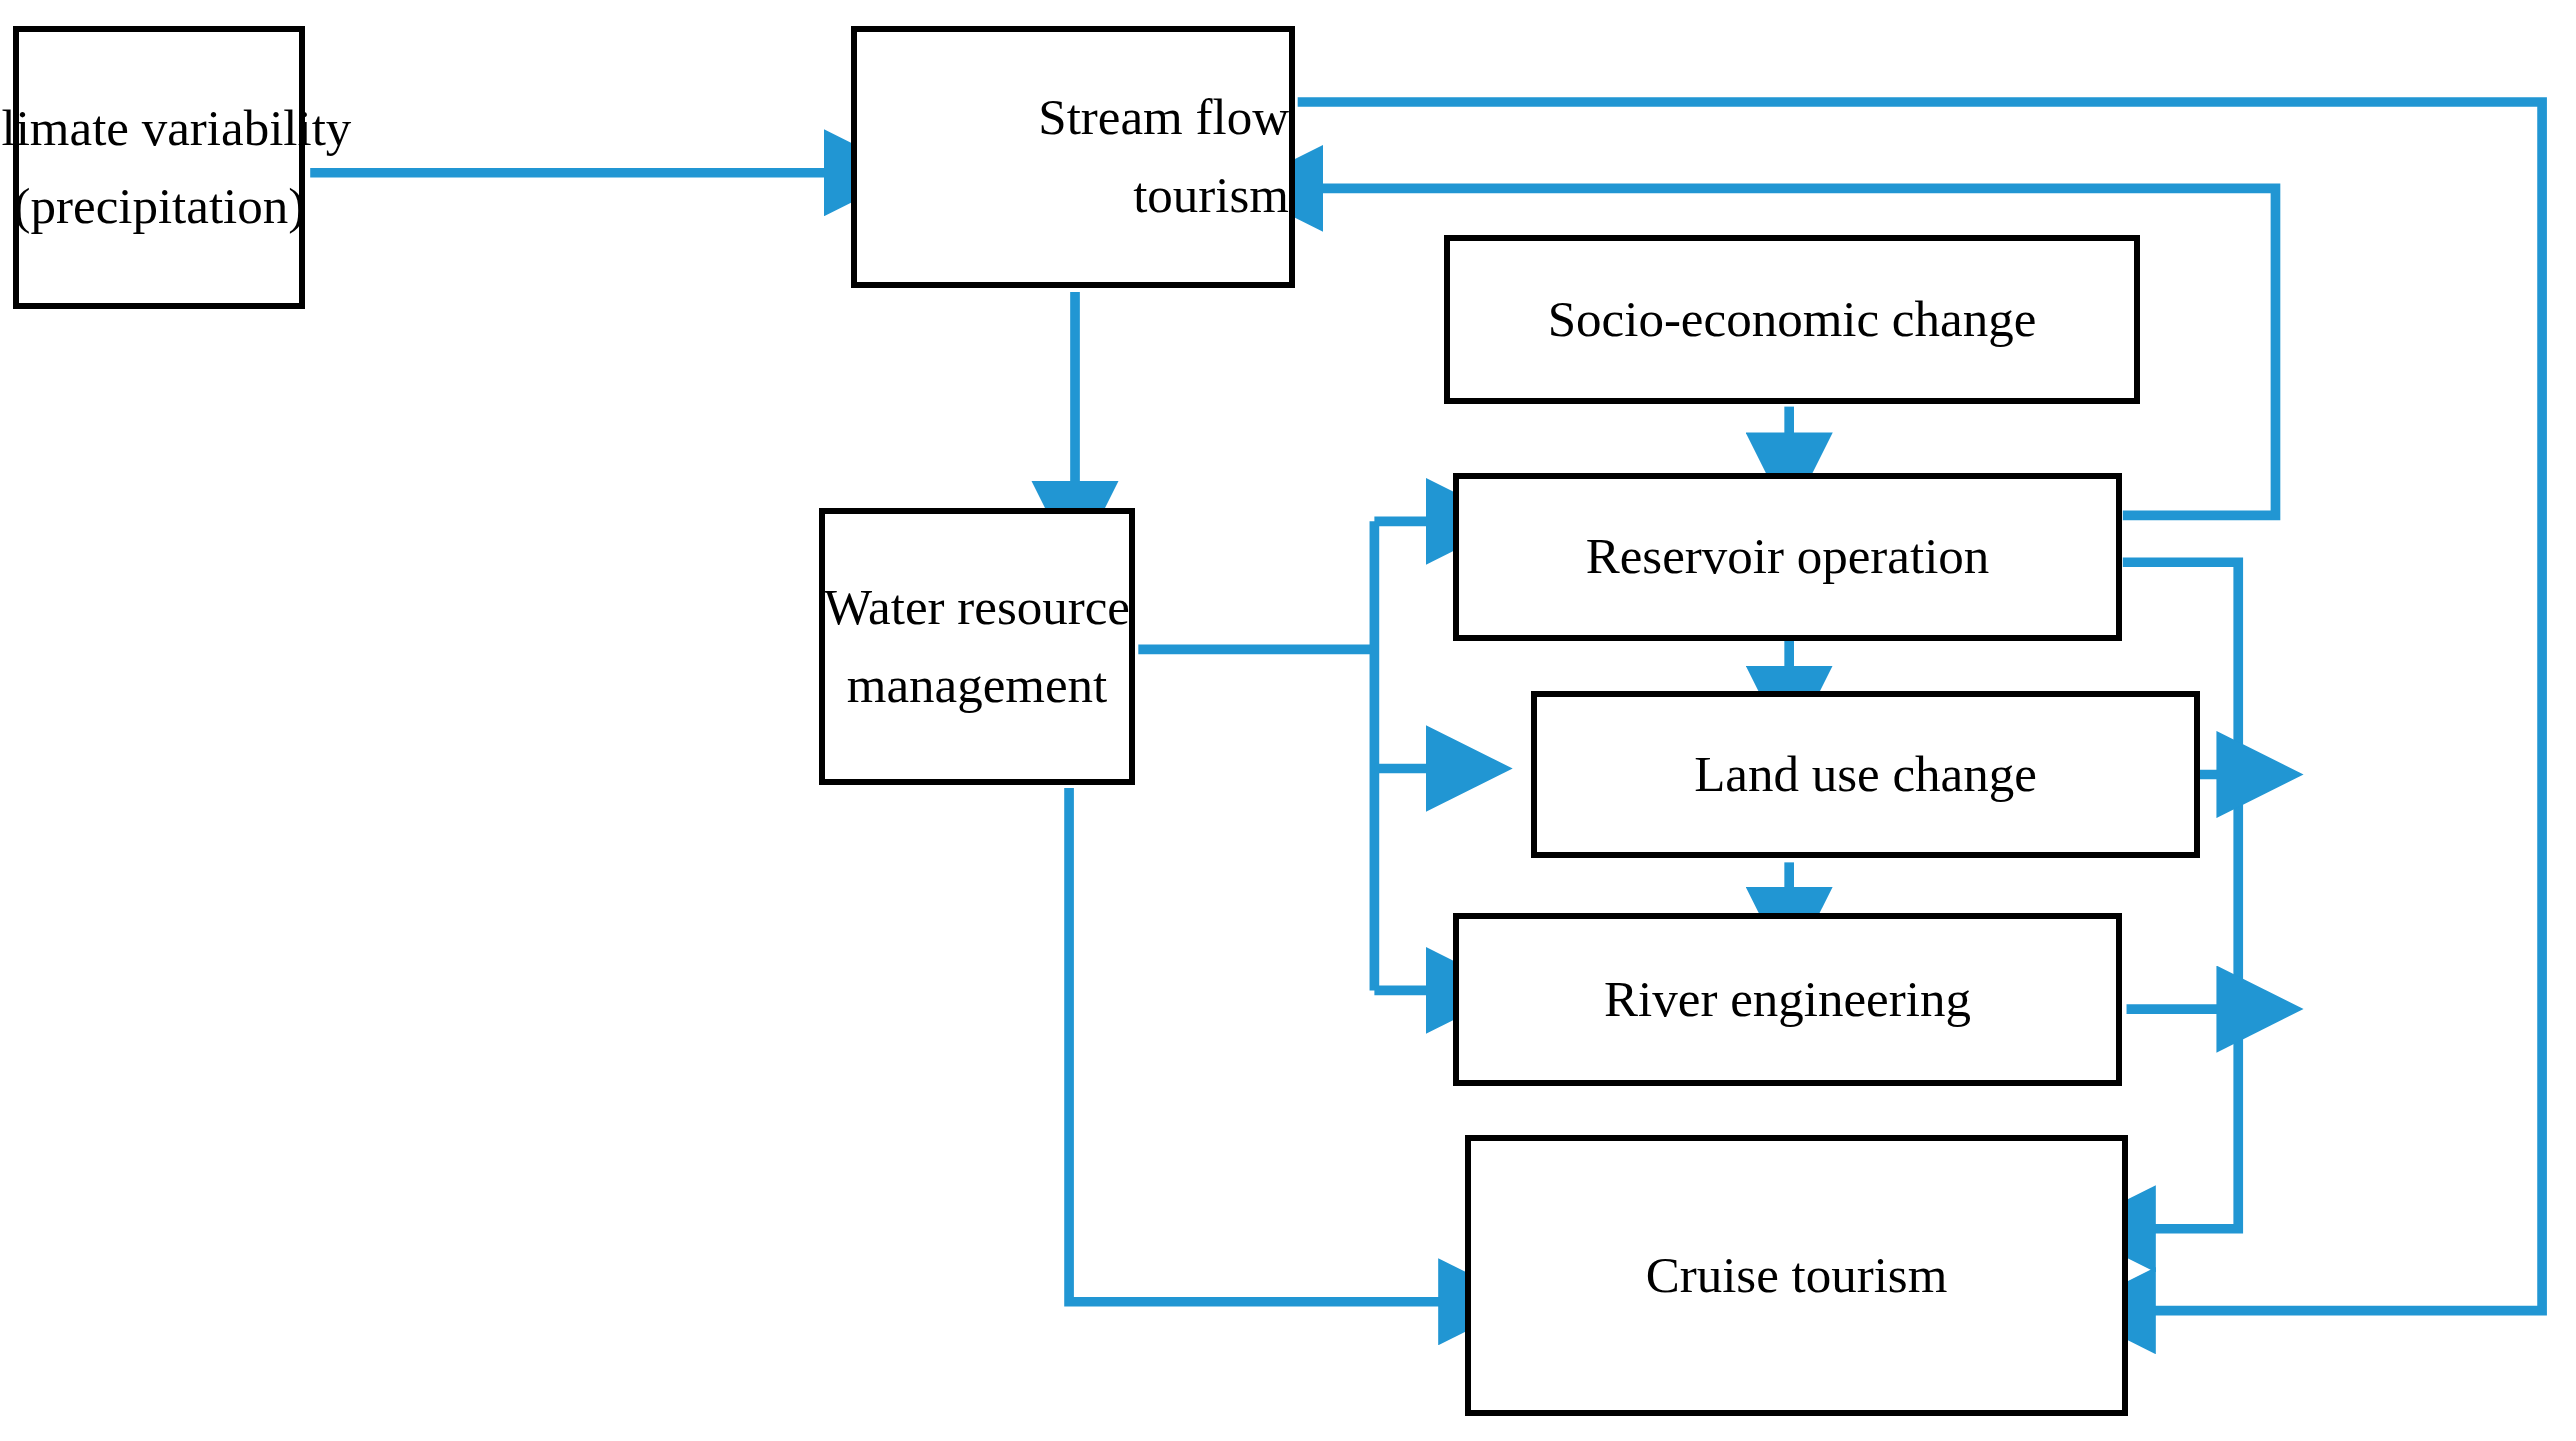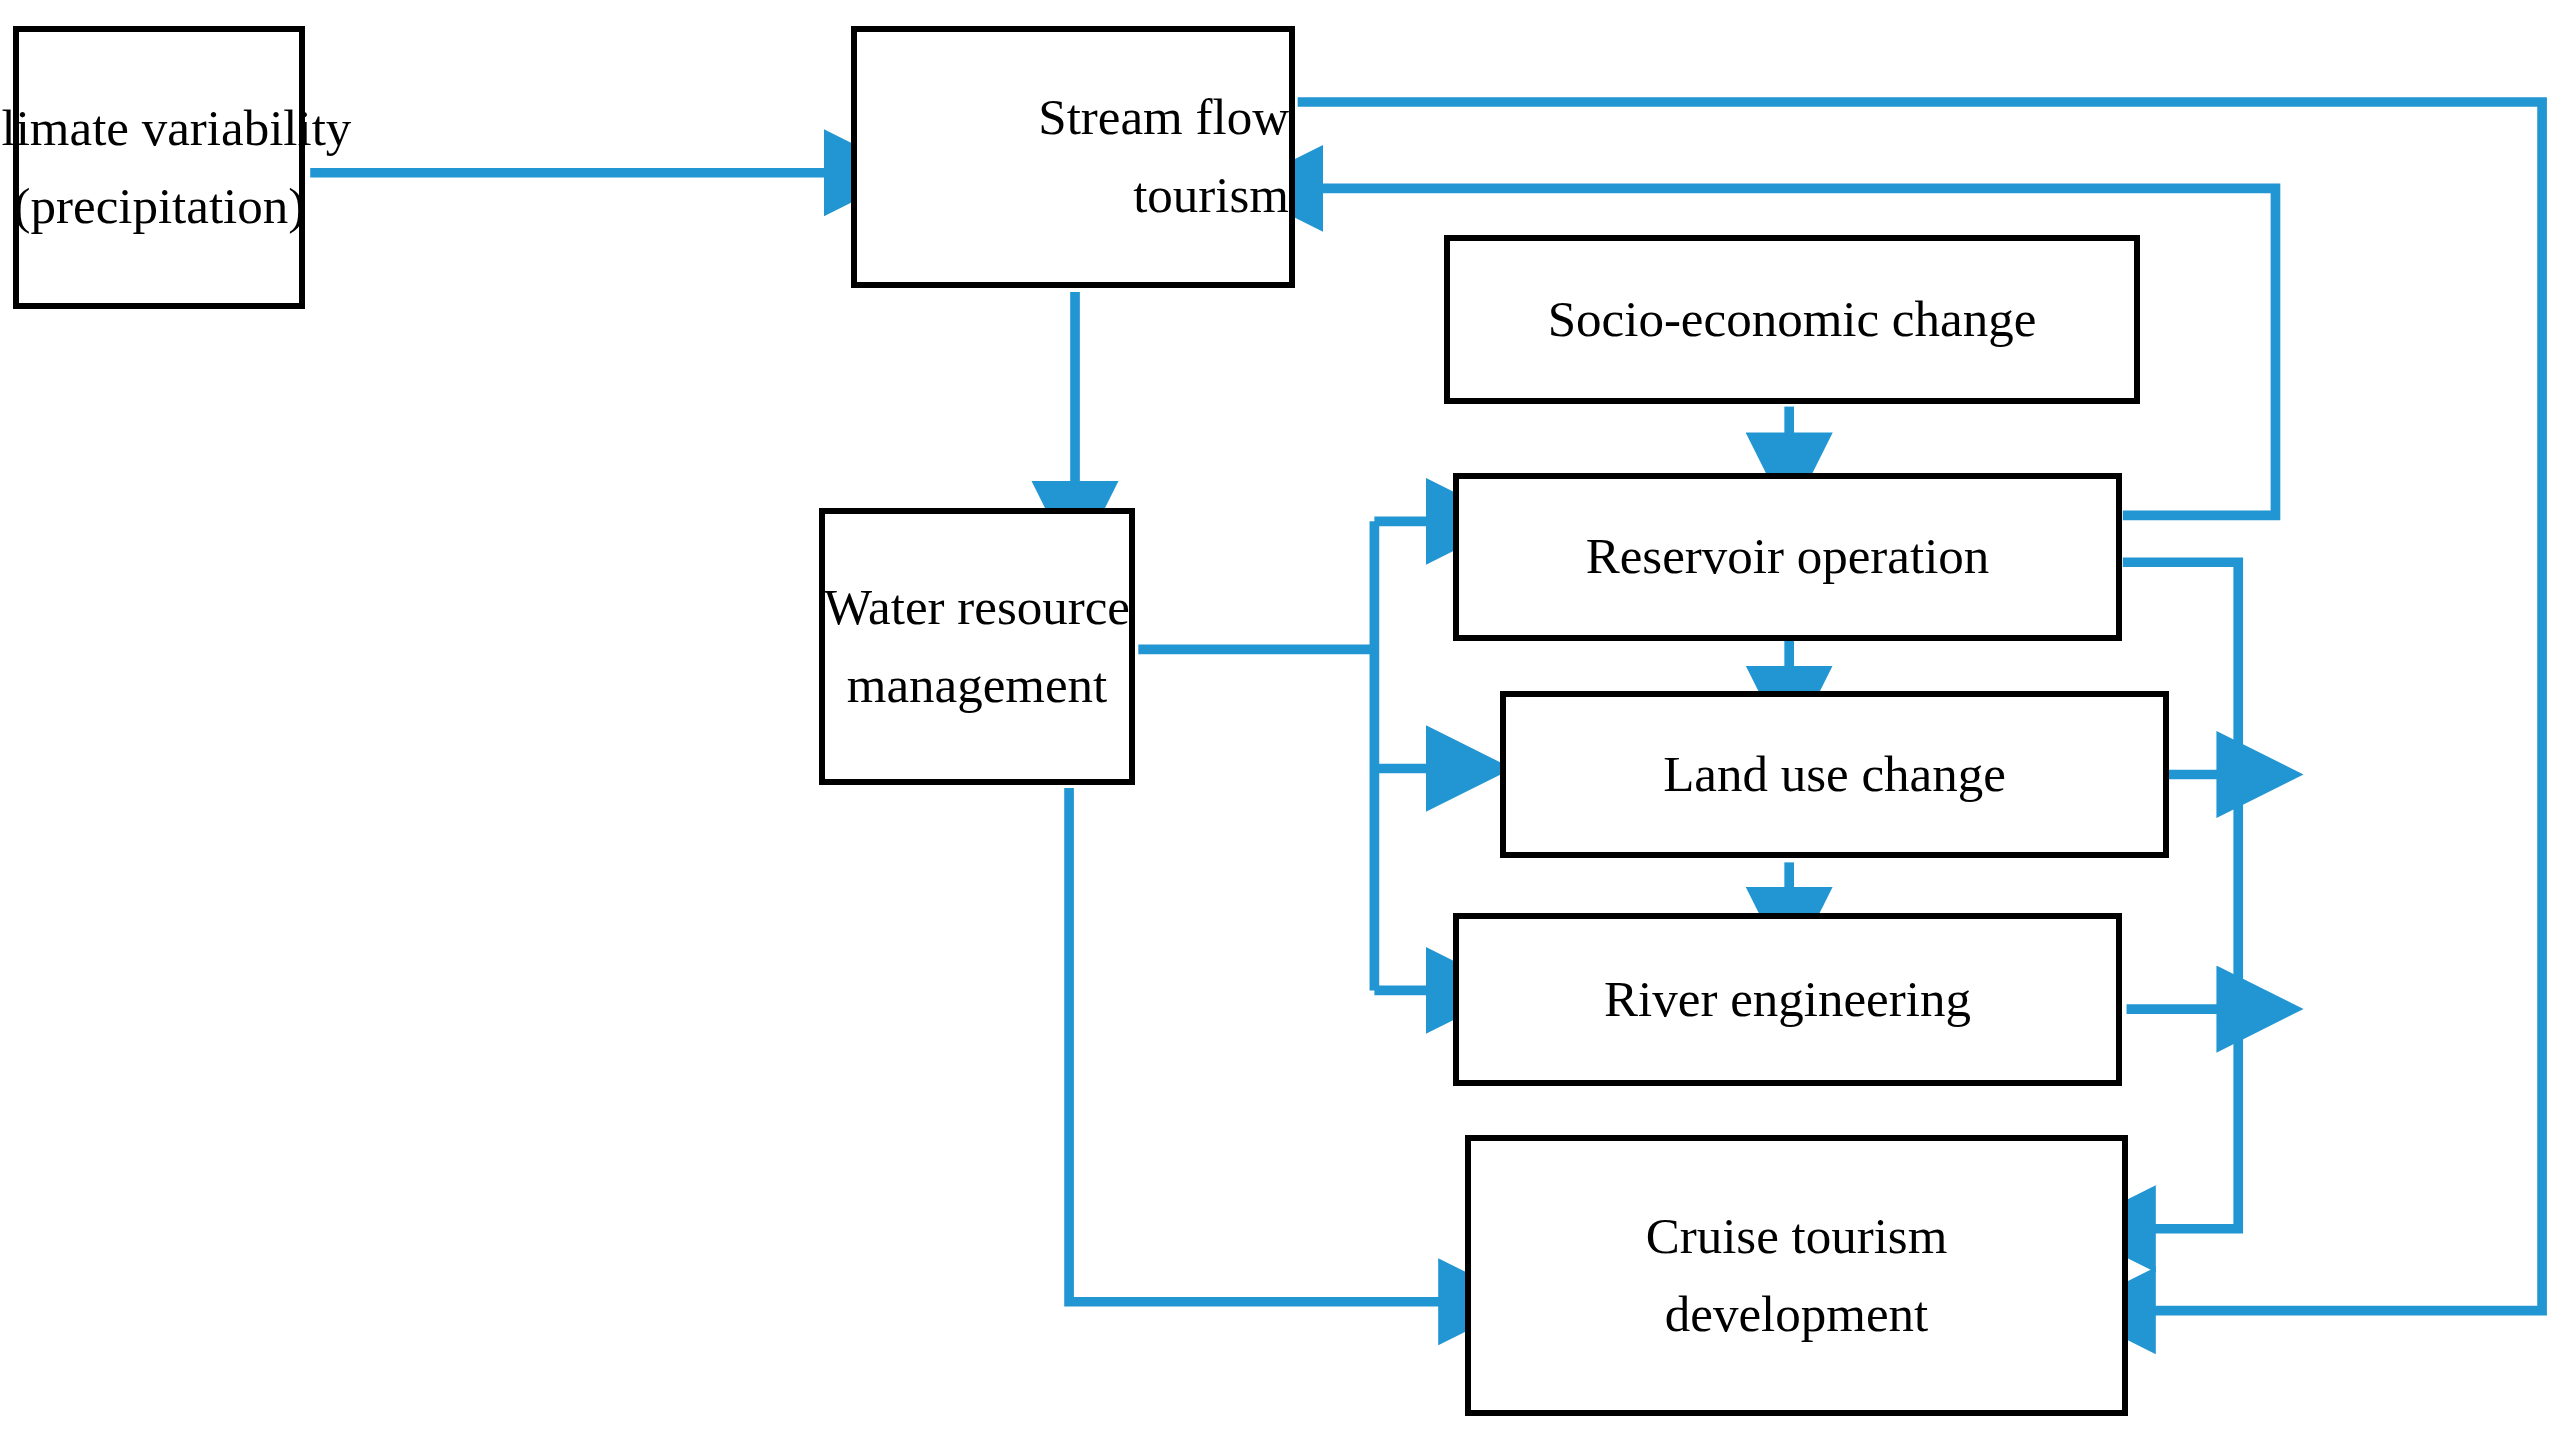--- a/index.html
+++ b/index.html
@@ -112,27 +112,26 @@
 
   <div class="node" style="left:819px; top:508px; width:316px; height:277px;">
     <span class="line">Water resource</span>
     <span class="line">management</span>
   </div>
 
   <div class="node" style="left:1453px; top:458px; width:669px; height:168px;margin-top:15px;">
     <span class="line">Reservoir operation</span>
   </div>
 
-  <div class="node" style="left:1500px; top:691px; width:669px; height:167px;text-align:right;">
+  <div class="node" style="left:1531px; top:691px; width:669px; height:167px;text-align:right;">
     <span class="line">Land use change</span>
   </div>
 
   <div class="node" style="left:1453px; top:913px; width:669px; height:173px;">
     <span class="line">River engineering</span>
   </div>
 
   <div class="node" style="left:1465px; top:1135px; width:663px; height:281px;">
     <span class="line">Cruise tourism</span>
-    <span class="line">development</span>
   </div>
 
 </div>
 
 
 </body></html>

